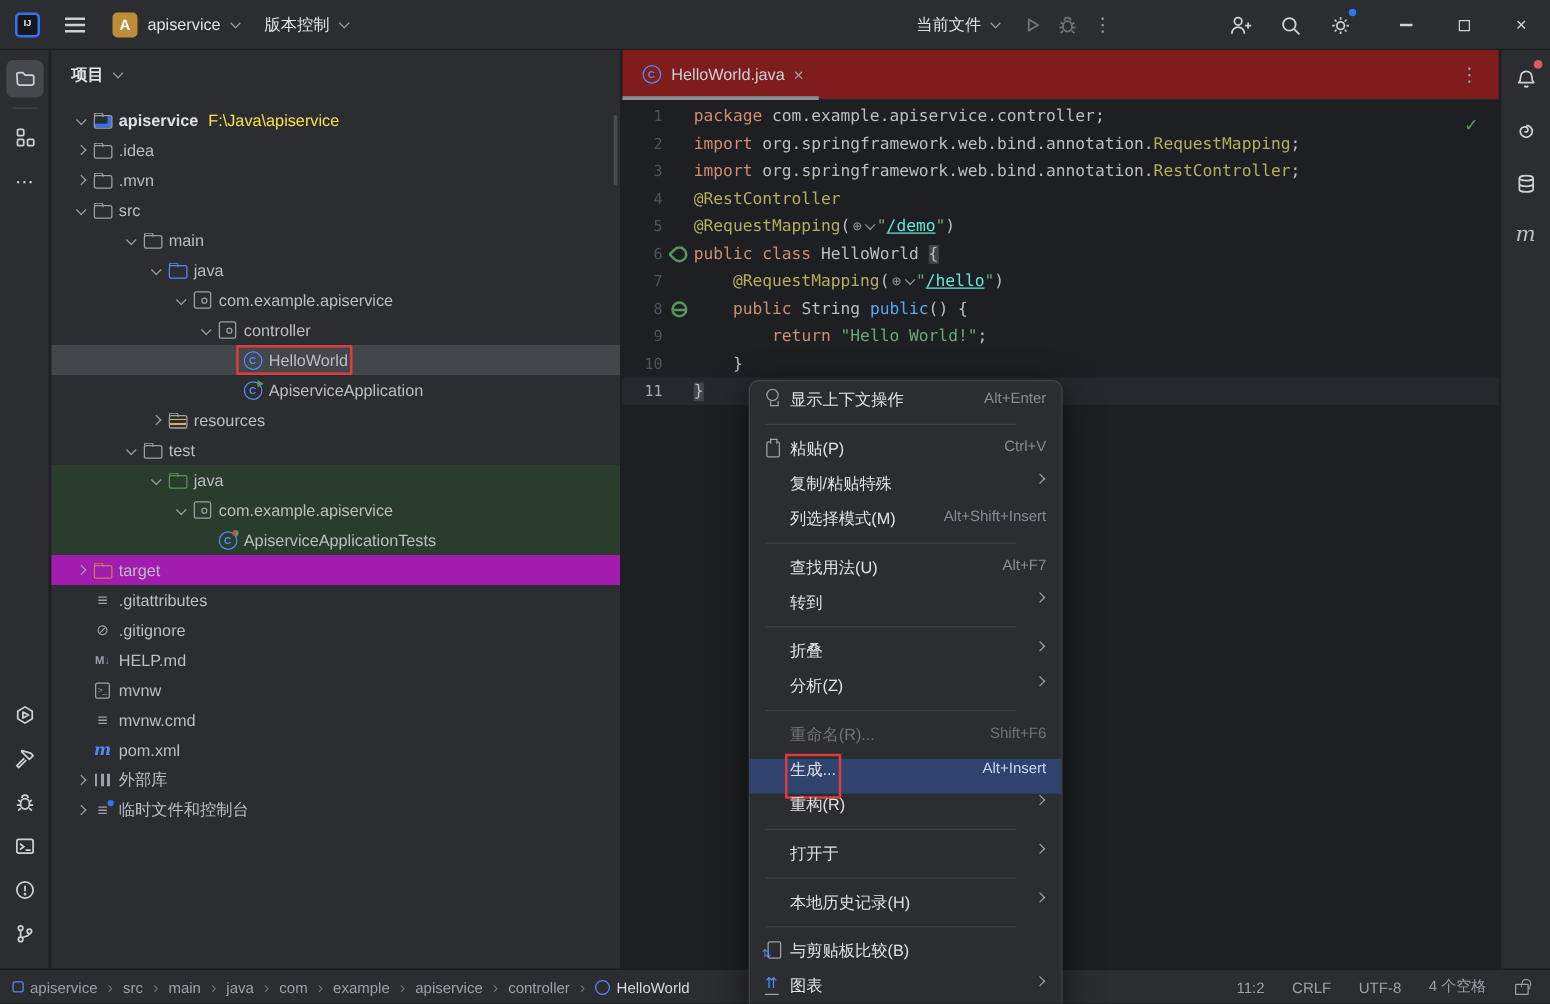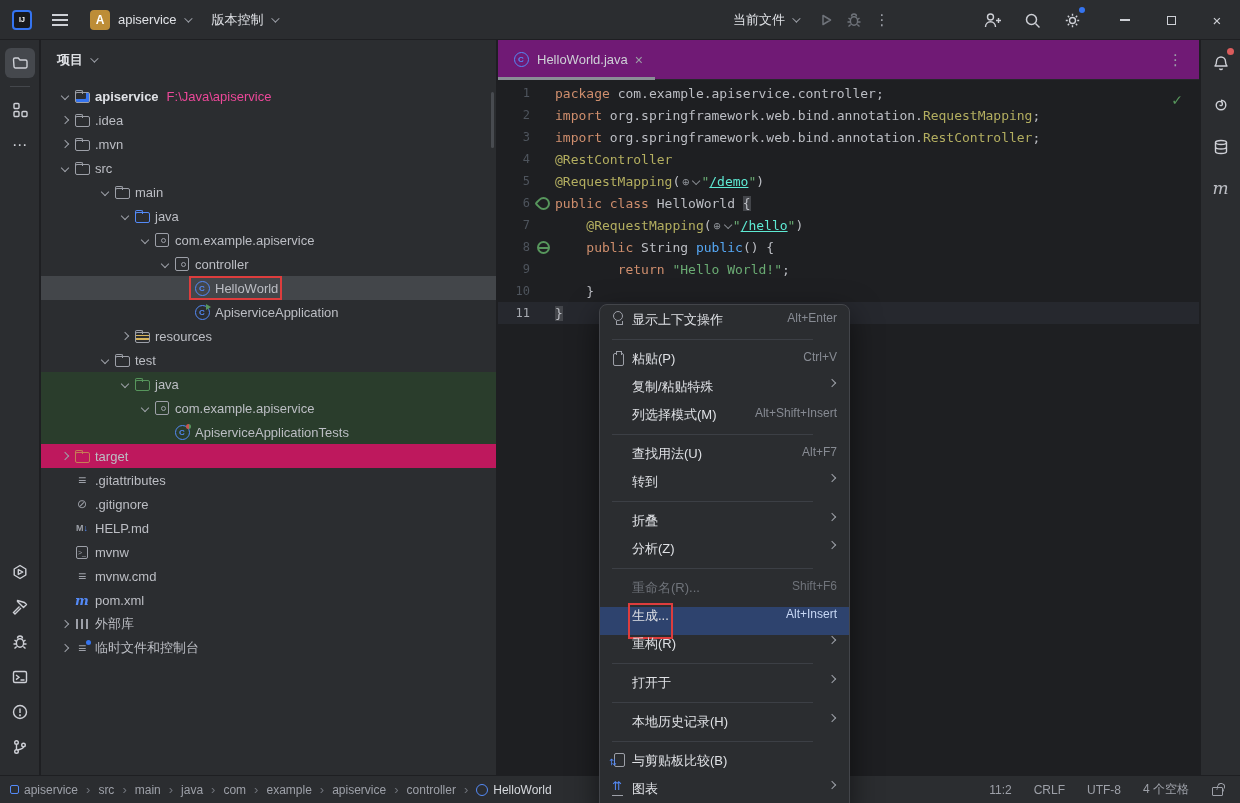--- a/index.html
+++ b/index.html
@@ -56,25 +56,25 @@
   .tree{position:absolute;left:0;top:44px;width:456px;}
   .trow{height:24px;display:flex;align-items:center;white-space:nowrap;}
   .trow .chev{width:16px;height:16px;flex:none;position:relative;}
   .chev::before{content:"";position:absolute;left:5px;top:5px;width:5px;height:5px;
                 border-right:1.4px solid #9DA0A8;border-bottom:1.4px solid #9DA0A8;}
   .chev-open::before{transform:rotate(45deg);}
   .chev-closed::before{transform:rotate(-45deg);}
   .chev-none::before{display:none;}
   .grp{display:inline-flex;align-items:center;}
   .lbl{margin-left:4px;color:#BCBEC4;}
-  .tpath{color:#ec4899;margin-left:8px;}
+  .tpath{color:#fde047;margin-left:8px;}
   .trow.root .lbl{font-weight:700;color:#DFE1E5;}
   .trow.sel{background:#43464A;}
   .trow.row-test{background:#2A3D2C;}
-  .trow.row-excl{background:#be185d;}
+  .trow.row-excl{background:#a21caf;}
   .redbox{outline:2px solid #DD3D3D;outline-offset:2px;}
   .ind-0{padding-left:16px}.ind-1{padding-left:16px}.ind-2{padding-left:56px}.ind-3{padding-left:76px}
   .ind-4{padding-left:96px}.ind-5{padding-left:116px}.ind-6{padding-left:136px}
 
   
   .ti{width:18px;height:16px;flex:none;position:relative;display:inline-flex;align-items:center;justify-content:center;}
   .ic-folder::before{content:"";width:13px;height:9px;border:1.4px solid #9DA0A8;border-radius:2px;margin-top:2px;}
   .ic-folder::after{content:"";position:absolute;top:2px;left:2px;width:6px;height:3px;
                     border:1.4px solid #9DA0A8;border-bottom:none;border-radius:2px 2px 0 0;}
   .ic-blue::before,.ic-blue::after{border-color:#548AF7;}
@@ -95,21 +95,21 @@
   .ic-md::before{content:"M";font-size:9px;font-weight:700;color:#9DA0A8;}
   .ic-md::after{content:"↓";font-size:9px;color:#548AF7;}
   .ic-term::before{content:">_";font-size:7px;line-height:1;color:#9DA0A8;border:1.3px solid #9DA0A8;border-radius:2px;padding:2px 1px;}
   .ic-maven::before{content:"m";font-family:"DejaVu Serif",serif;font-style:italic;font-weight:700;color:#548AF7;font-size:13px;}
   .ic-lib::before{content:"";width:12px;height:10px;background:repeating-linear-gradient(90deg,#9DA0A8 0 2px,transparent 2px 5px);}
   .ic-scratch::before{content:"≡";color:#9DA0A8;font-size:14px;}
   .ic-scratch::after{content:"";position:absolute;top:0;right:0;width:5px;height:5px;border-radius:50%;background:#3574F0;}
 
   
   .editor{position:absolute;left:498px;top:40px;width:701px;height:735px;background:#1E1F22;}
-  .tabbar{position:relative;height:40px;background:#701a75;border-bottom:1px solid #26282B;display:flex;align-items:center;}
+  .tabbar{position:relative;height:40px;background:#7f1d1d;border-bottom:1px solid #26282B;display:flex;align-items:center;}
   .tab{position:relative;height:40px;display:flex;align-items:center;gap:7px;padding:0 12px 0 14px;color:#CED0D6;}
   .tab::after{content:"";position:absolute;left:0;right:0;bottom:0;height:2.5px;background:#8A8E96;}
   .tab-close{color:#9DA0A8;font-size:14px;}
   .tab-kebab{position:absolute;right:16px;color:#9DA0A8;font-size:15px;}
   .insp-check{position:absolute;right:16px;top:52px;color:#57965C;font-size:14px;font-weight:700;}
   .codearea{position:absolute;left:0;top:42px;width:701px;
             font-family:"DejaVu Sans Mono","Liberation Mono",monospace;font-size:13px;}
   .cline{height:22px;display:flex;align-items:center;}
   .cline.cur{background:#26282E;}
   .ln{width:32px;text-align:right;color:#4E545D;flex:none;font-size:12px;}

